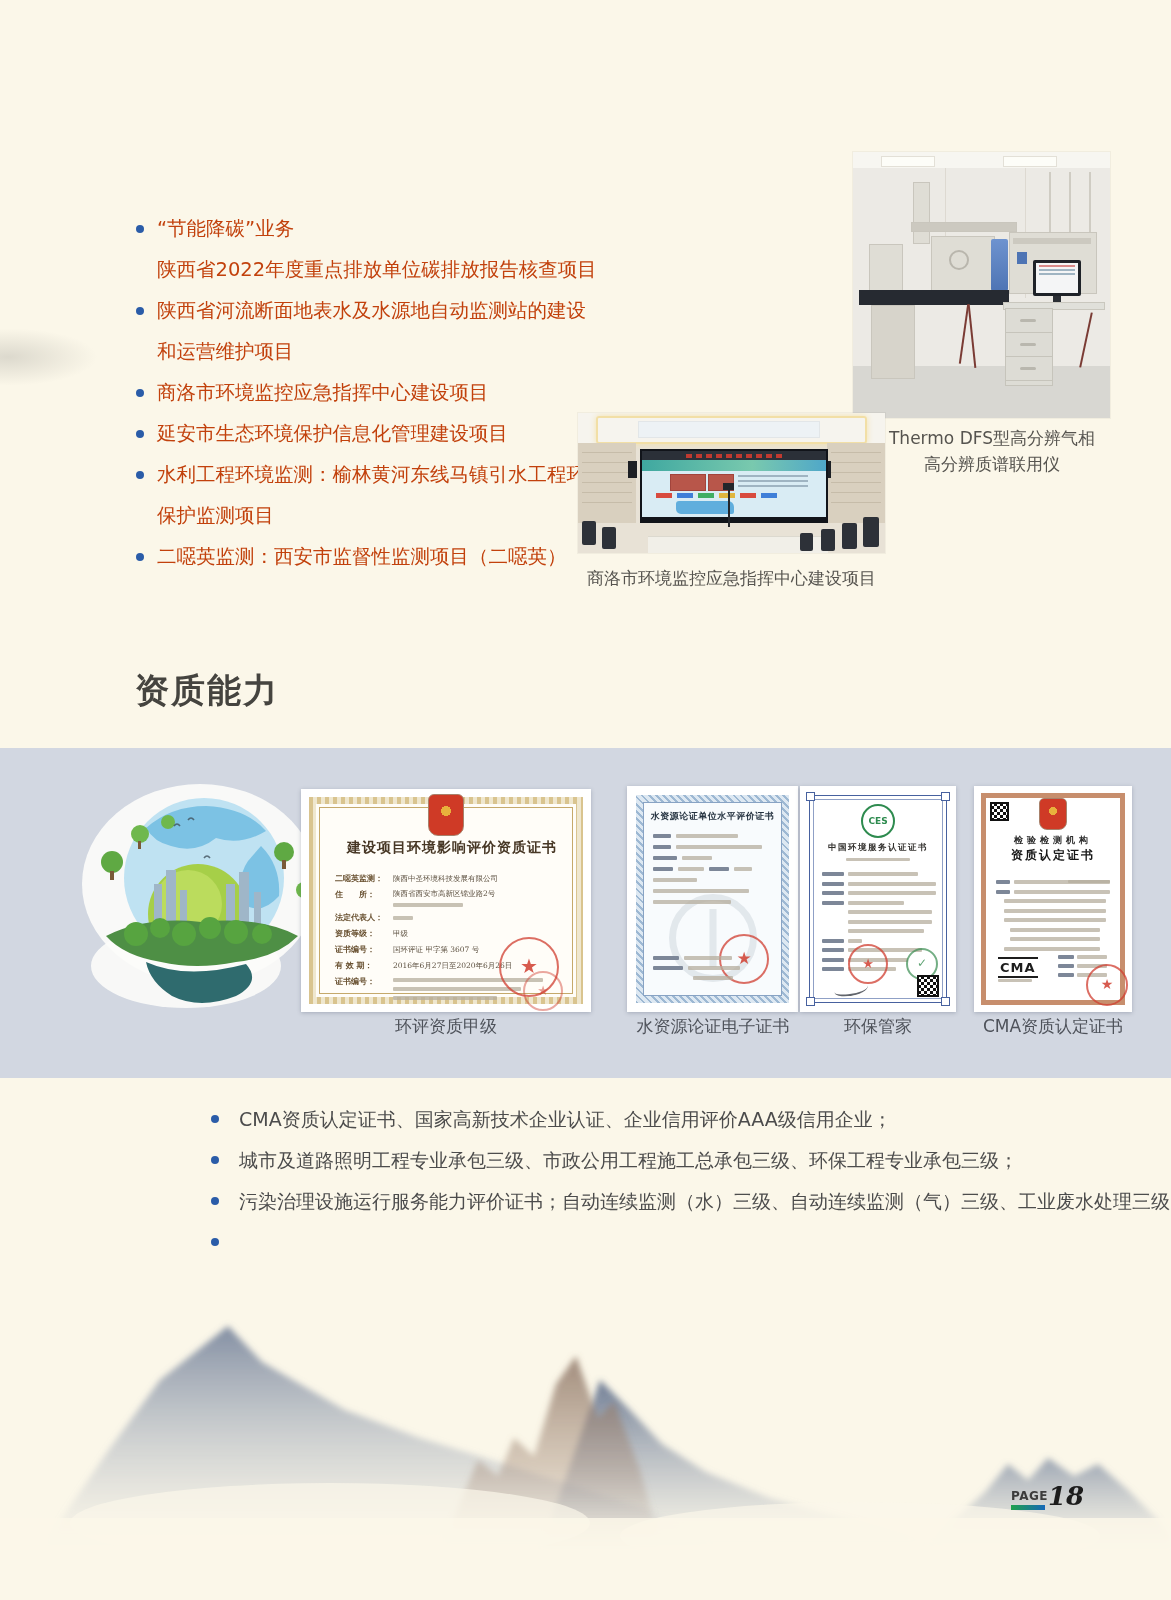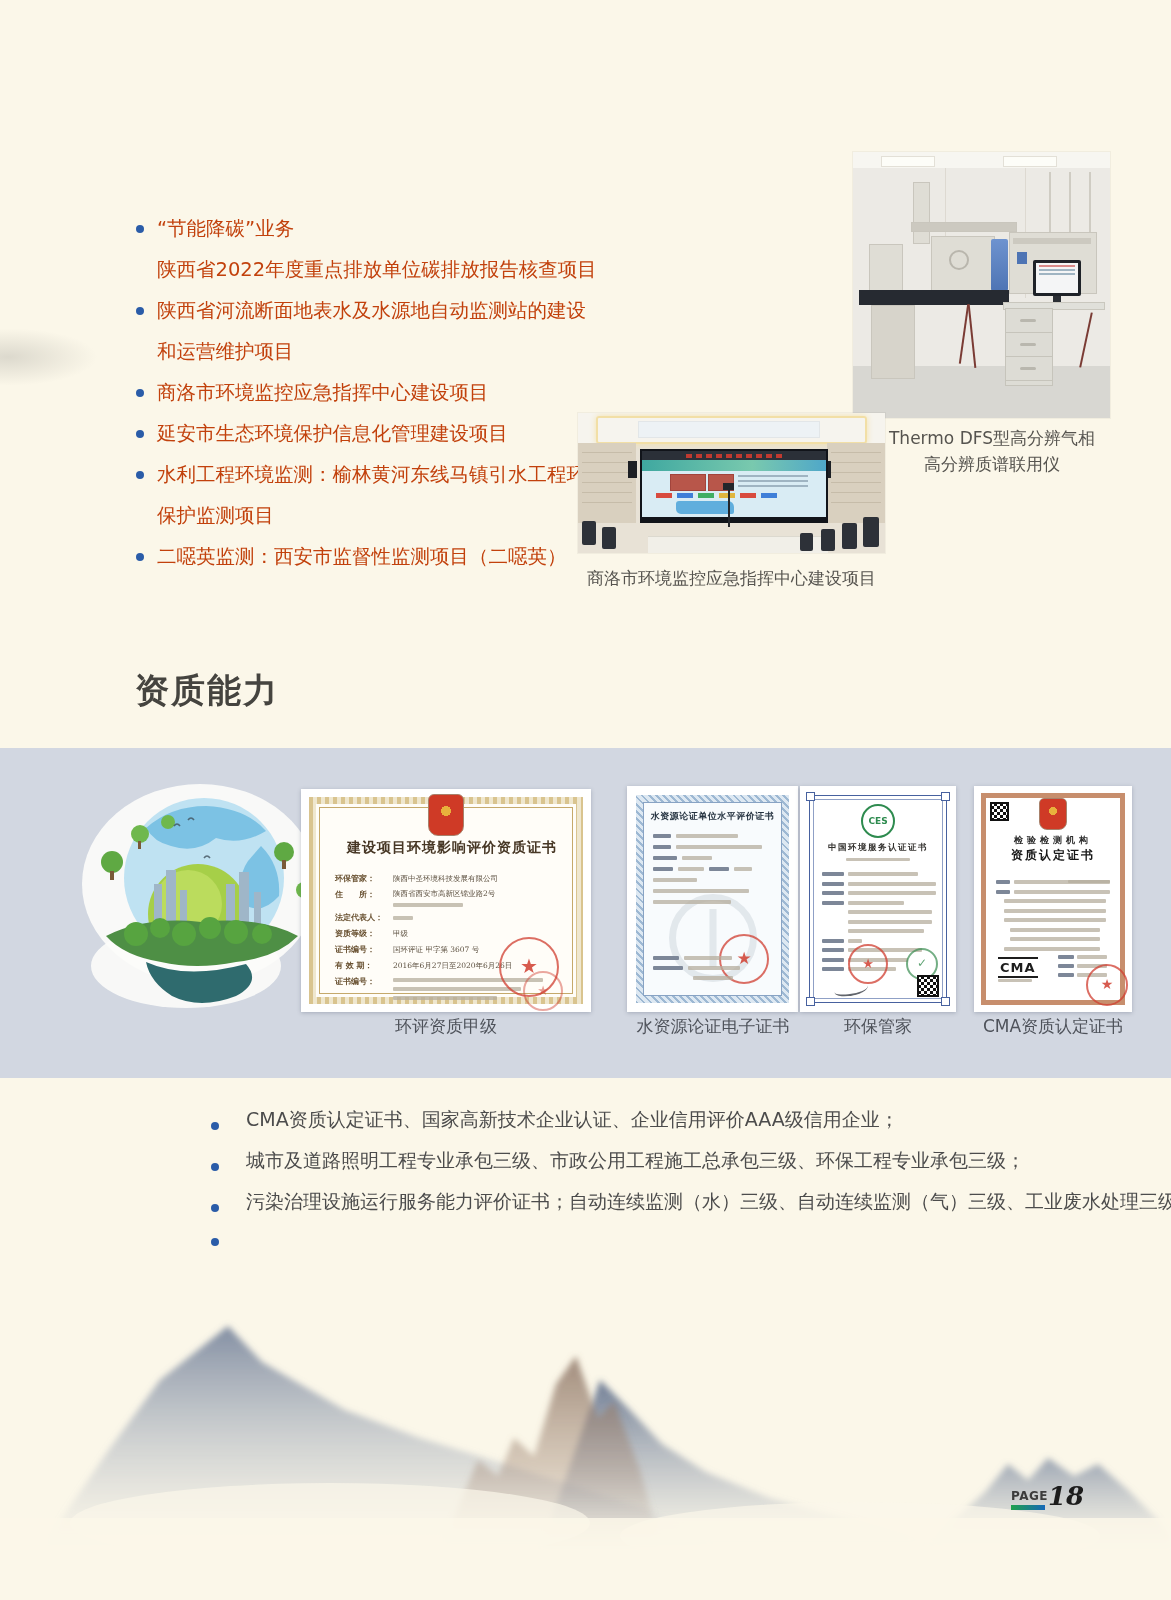--- a/index.html
+++ b/index.html
@@ -8,21 +8,21 @@
   
   .swoosh{position:absolute;left:-52px;top:328px;width:150px;height:58px;border-radius:50%;
           background:radial-gradient(ellipse at 40% 50%,rgba(170,168,160,.38),rgba(170,168,160,0) 70%);}
   
   .plist{position:absolute;left:136px;top:208px;width:486px;}
   .pitem{display:flex;gap:13px;}
   .dot{flex:0 0 8px;width:8px;height:8px;border-radius:50%;background:#2a5ca8;margin-top:17px;}
   .plines{flex:1;font-size:19.5px;color:#c2410c;}
   .plines>div{line-height:41px;height:41px;white-space:nowrap;}
   .qlist{position:absolute;left:211px;top:1108px;width:900px;}
-  .qitem{display:flex;gap:27px;margin-bottom:19px;align-items:flex-end;}
+  .qitem{display:flex;gap:20px;margin-bottom:19px;}
   .qitem .dot{margin-top:7px;}
   .qtext{font-size:19px;line-height:22px;color:#4c4c4c;white-space:nowrap;}
   
   .photo{position:absolute;overflow:hidden;box-shadow:0 0 0 1px rgba(0,0,0,.04);}
   .labphoto{left:853px;top:152px;width:257px;height:266px;background:#eceae5;}
   .lab-ceiling{position:absolute;left:0;top:0;width:100%;height:16px;background:#f7f6f1;}
   .lab-light{position:absolute;top:4px;height:9px;background:#fdfdf8;border:1px solid #e3e0d7;}
   .lab-seam{position:absolute;top:16px;width:1px;height:130px;background:#ddd9d1;}
   .lab-gas{position:absolute;top:20px;width:2px;height:62px;background:#cfccc3;}
   .lab-valve{position:absolute;width:5px;height:7px;background:#d8c84a;border-radius:2px;}
@@ -373,21 +373,21 @@
   </div>
 
   <div class="cert c1">
     <div class="c1frame"></div>
     <div class="c1white"></div>
     <div class="c1line"></div>
     <div class="c1emblem"></div>
     <div class="c1title">建设项目环境影响评价资质证书</div>
     <div class="c1rows">
       <div class="c1row">
-          <span class="c1lab">环保管家：</span>
+          <span class="c1lab">二噁英监测：</span>
           <span class="c1val">陕西中圣环境科技发展有限公司</span>
         </div>
       <div class="c1row">
           <span class="c1lab">住　　所：</span>
           <span class="c1val">
             <span>陕西省西安市高新区锦业路2号</span>
             <span class="bar" style="width:70px;"></span>
           </span>
         </div>
       <div class="c1row">

